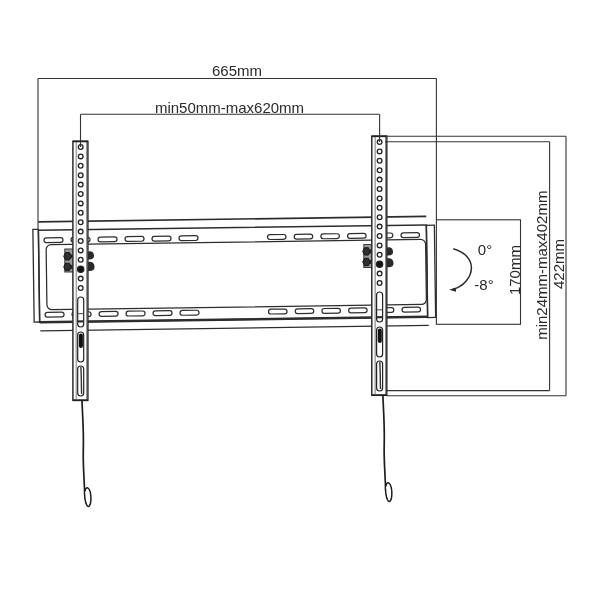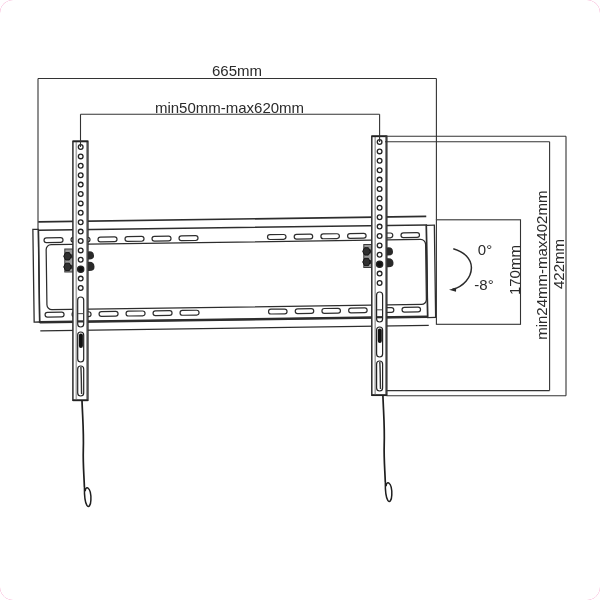--- a/index.html
+++ b/index.html
@@ -1,16 +1,16 @@
 <!DOCTYPE html>
 <html><head>
 <meta charset="utf-8">
 <style>
   html,body{margin:0;padding:0;background:#fff;}
-  .wrap{width:600px;height:600px;background:#ec4899;position:relative;overflow:hidden;border-radius:13px;}
+  .wrap{width:600px;height:600px;background:#ec4899;position:relative;overflow:hidden;}
   text{font-family:"Liberation Sans", sans-serif; fill:#2b2b2b;}
 </style>
 </head>
 <body>
 <div class="wrap">
 <svg width="600" height="600" viewBox="0 0 600 600" xmlns="http://www.w3.org/2000/svg">
 
 <rect x="0" y="0" width="600" height="600" fill="#ffffff"></rect>
 
 <g transform="rotate(-0.8 233 273)" stroke="#2d2d2d" fill="none" stroke-width="1.3">

